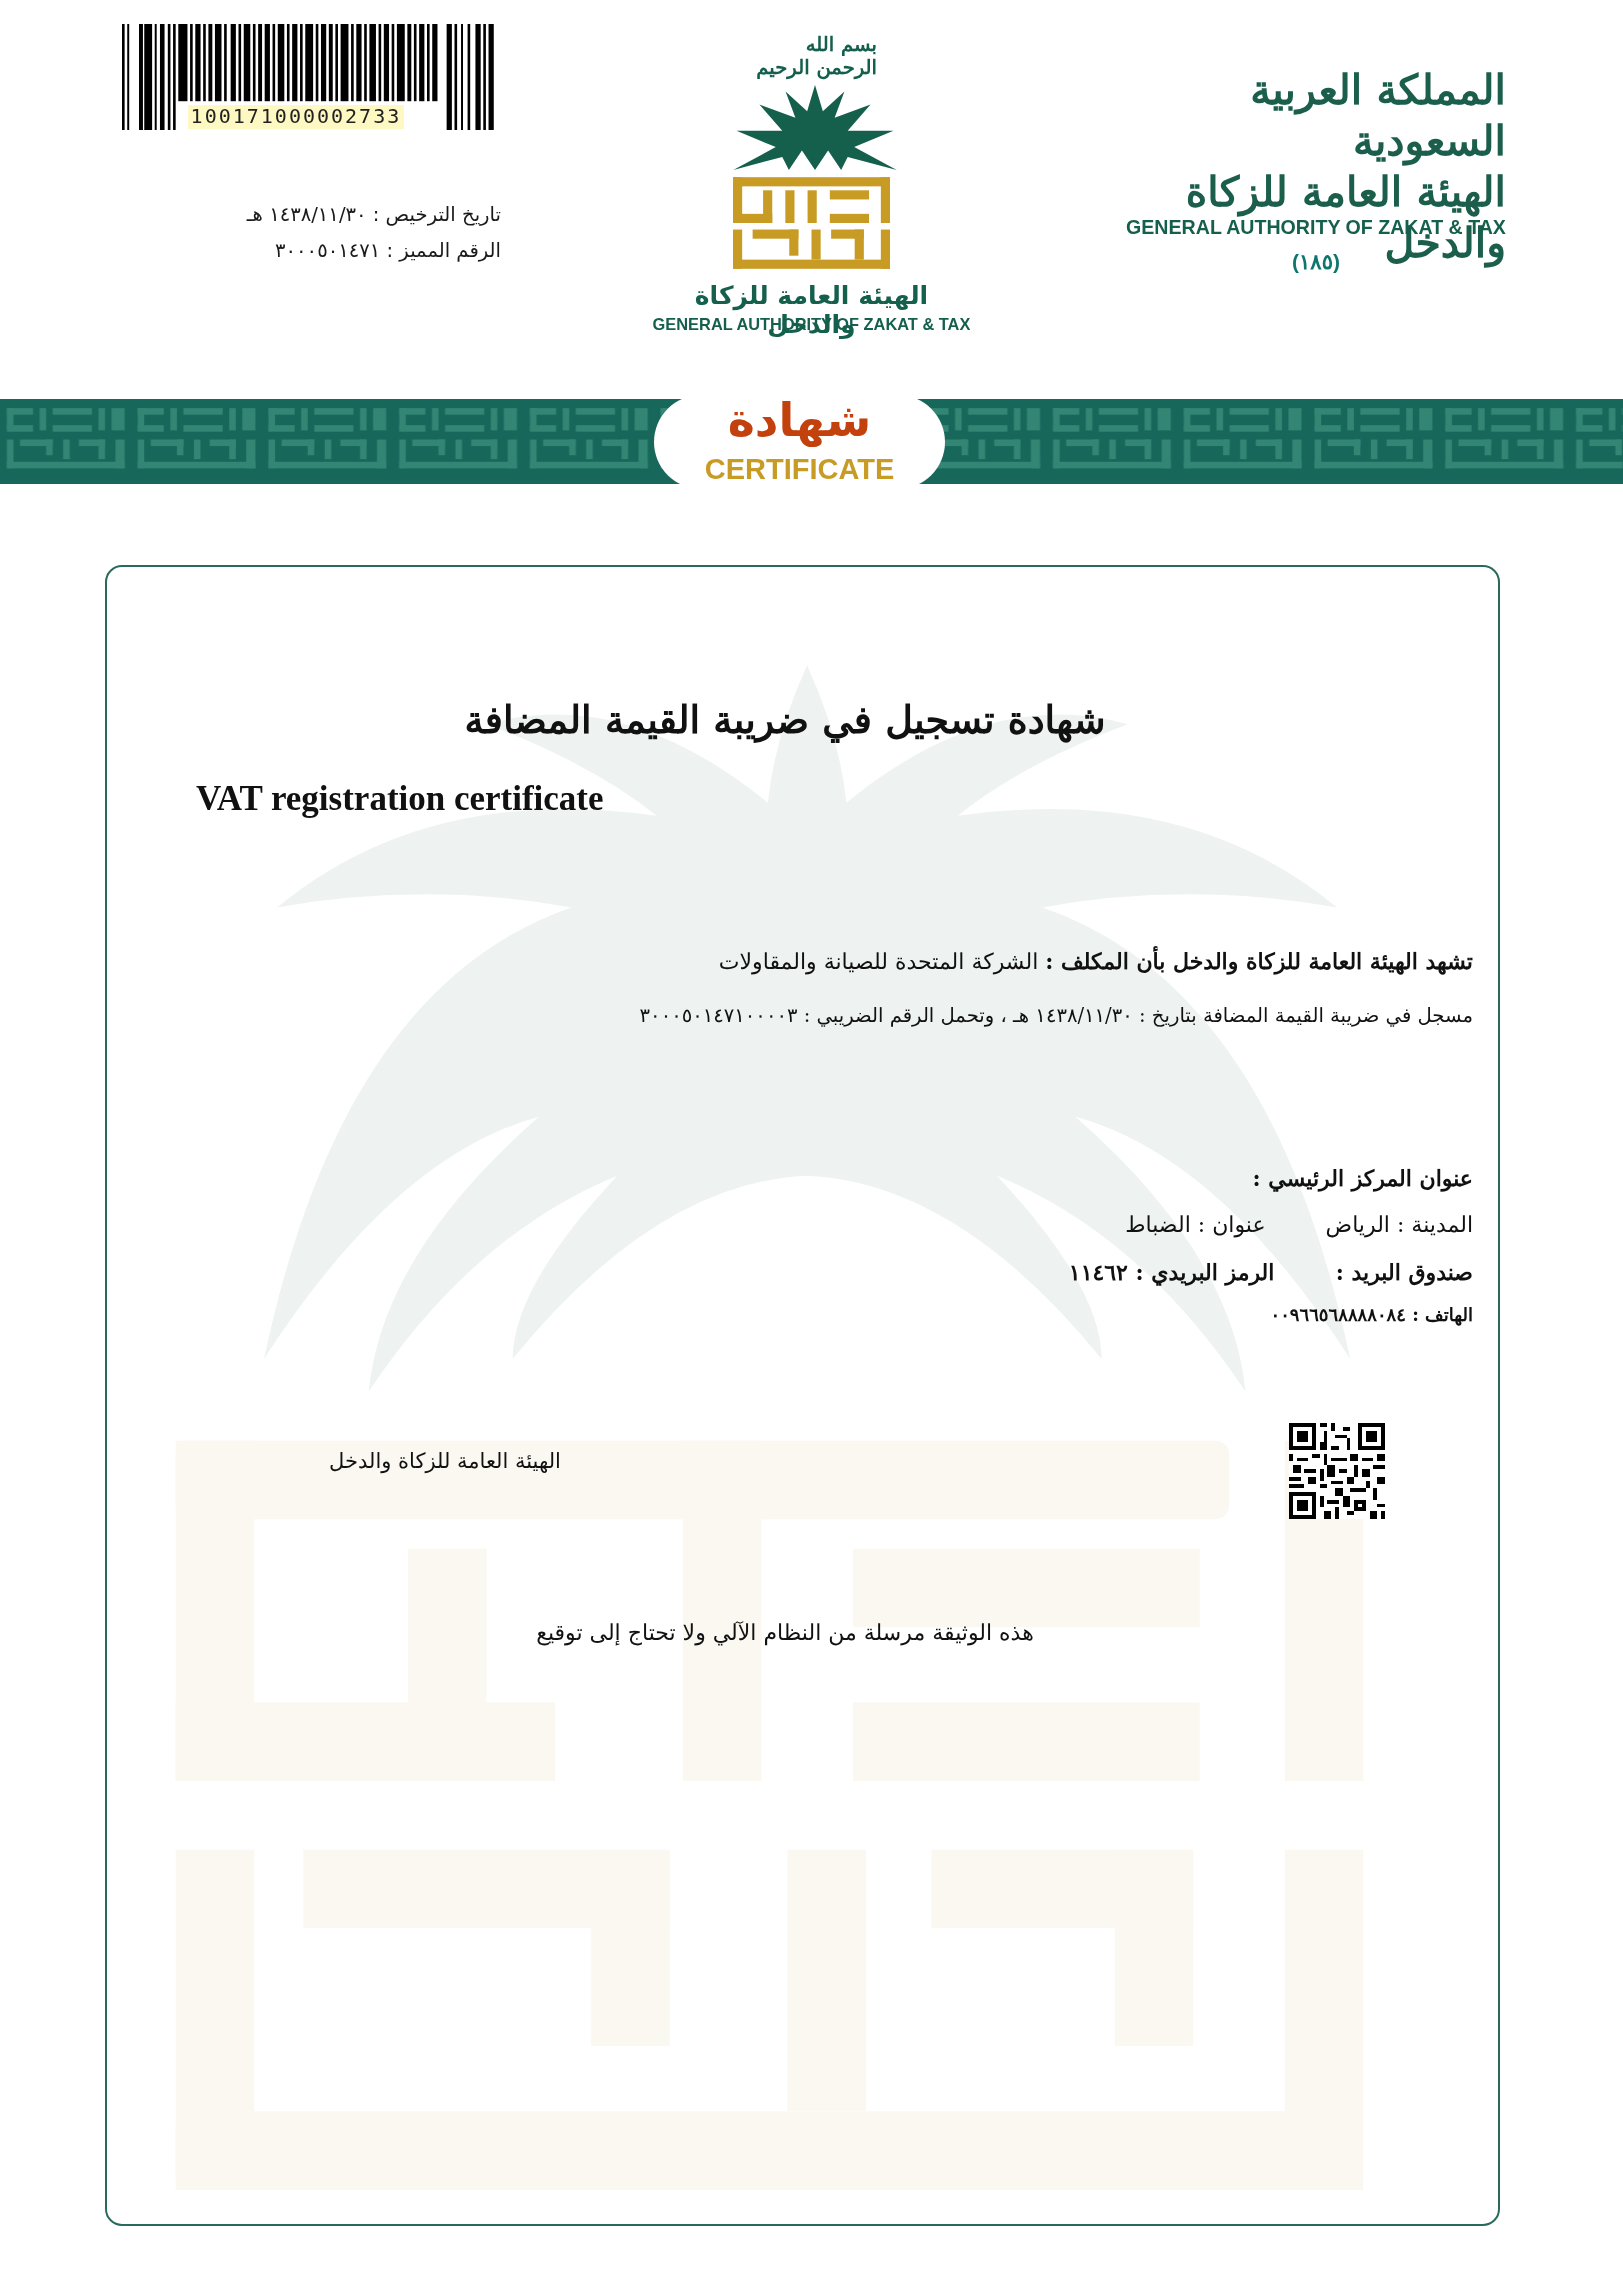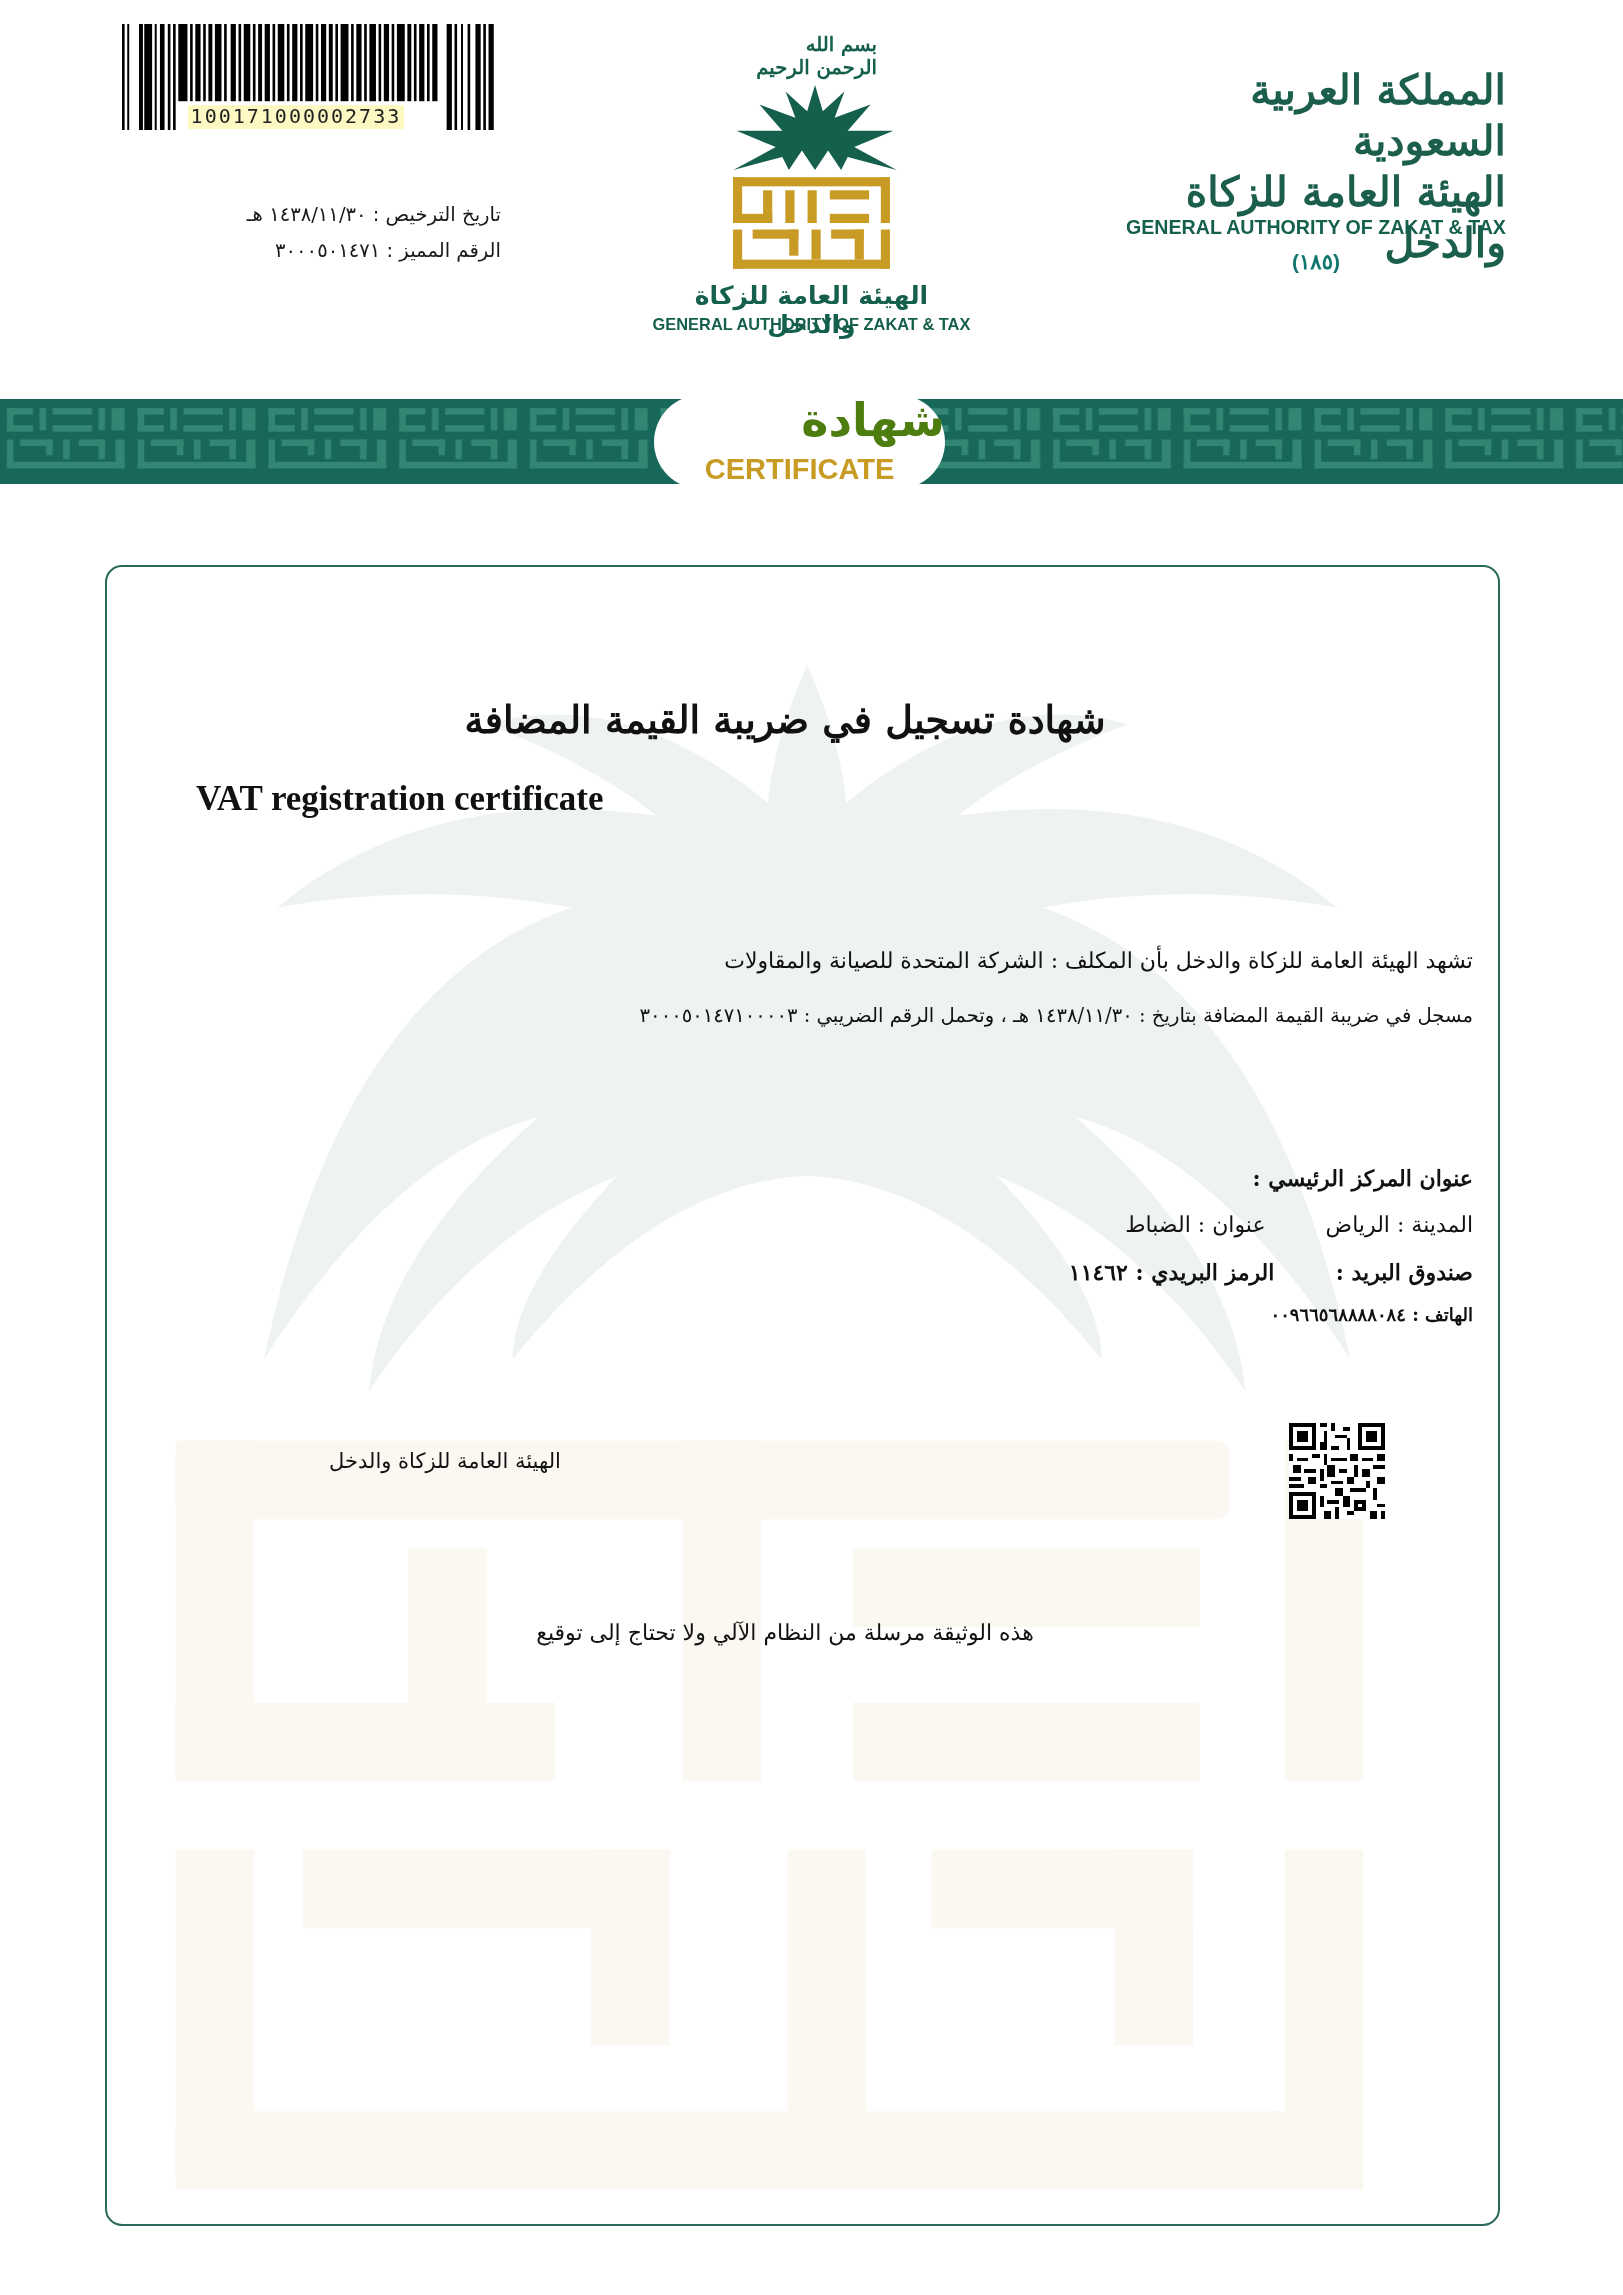--- a/index.html
+++ b/index.html
@@ -19,30 +19,30 @@
     .logo-ar { left:648px; top:281px; width:327px; text-align:center; direction:rtl; font-size:25px; color:#155f4d; font-weight:bold; }
     .logo-en { left:648px; top:315px; width:327px; text-align:center; font-family:"Liberation Sans", sans-serif; font-weight:bold; font-size:16.4px; color:#155f4d; letter-spacing:0px; }
     
     .kingdom { left:1126px; top:65px; width:380px; text-align:right; direction:rtl; font-family:"DejaVu Serif", serif; font-weight:bold; font-size:41px; color:#1b5e4c; line-height:51px; }
     .right-en { left:1126px; top:216px; width:380px; text-align:center; font-family:"Liberation Sans", sans-serif; font-weight:bold; font-size:19.6px; color:#155f4d; }
     .right-num { left:1126px; top:250px; width:380px; text-align:center; font-family:"Liberation Sans", sans-serif; font-weight:bold; font-size:21px; color:#0f766e; }
     
     .band { left:0; top:399px; width:1623px; height:85px; background:#17675a; overflow:hidden; }
     .band svg { position:absolute; left:0; top:0; }
     .pill { left:654px; top:395px; width:291px; height:94px; background:#fff; border-radius:47px; }
-    .pill-ar { left:654px; top:391px; width:291px; text-align:right; direction:rtl; font-size:46px; font-weight:bold; color:#4d7c0f; line-height:59px; }
+    .pill-ar { left:654px; top:391px; width:291px; text-align:center; direction:rtl; font-size:46px; font-weight:bold; color:#c2410c; line-height:59px; }
     .pill-en { left:654px; top:453px; width:291px; text-align:center; font-family:"Liberation Sans", sans-serif; font-size:29px; color:#c89b24; font-weight:bold; line-height:33px; }
     
     .card { left:105px; top:565px; width:1395px; height:1661px; border:2px solid #2a6a5c; border-radius:17px; box-sizing:border-box; overflow:hidden; }
     .wm { position:absolute; }
     .title-ar { left:196px; top:697px; width:1178px; text-align:center; direction:rtl; font-family:"DejaVu Serif", serif; font-weight:bold; font-size:38px; color:#111; }
     .title-en { left:196px; top:779px; width:1178px; font-family:"Liberation Serif", serif; font-weight:bold; font-size:35px; color:#111; }
     .rtl { direction:rtl; text-align:right; right:150px; font-family:"DejaVu Serif", serif; color:#111; }
     .line1 { top:948px; font-size:22px; }
-    .line1 .b { font-weight:normal; }
+    .line1 .b { font-weight:bold; }
     .line2 { top:1004px; font-size:19.6px; }
     .addr-h { top:1165px; font-size:22px; font-weight:bold; }
     .addr-city { top:1212px; font-size:22px; }
     .addr-po { top:1259px; font-size:22px; font-weight:bold; }
     .addr-ph { top:1304px; font-size:18px; font-weight:bold; }
     .gap { display:inline-block; width:46px; }
     .qr { left:1289px; top:1423px; width:96px; height:96px; }
     .sig { left:275px; top:1449px; width:340px; text-align:center; direction:rtl; font-family:"DejaVu Serif", serif; font-size:21px; }
     .note { left:458px; top:1620px; width:654px; text-align:center; direction:rtl; font-family:"DejaVu Serif", serif; font-size:22px; }
   </style>

